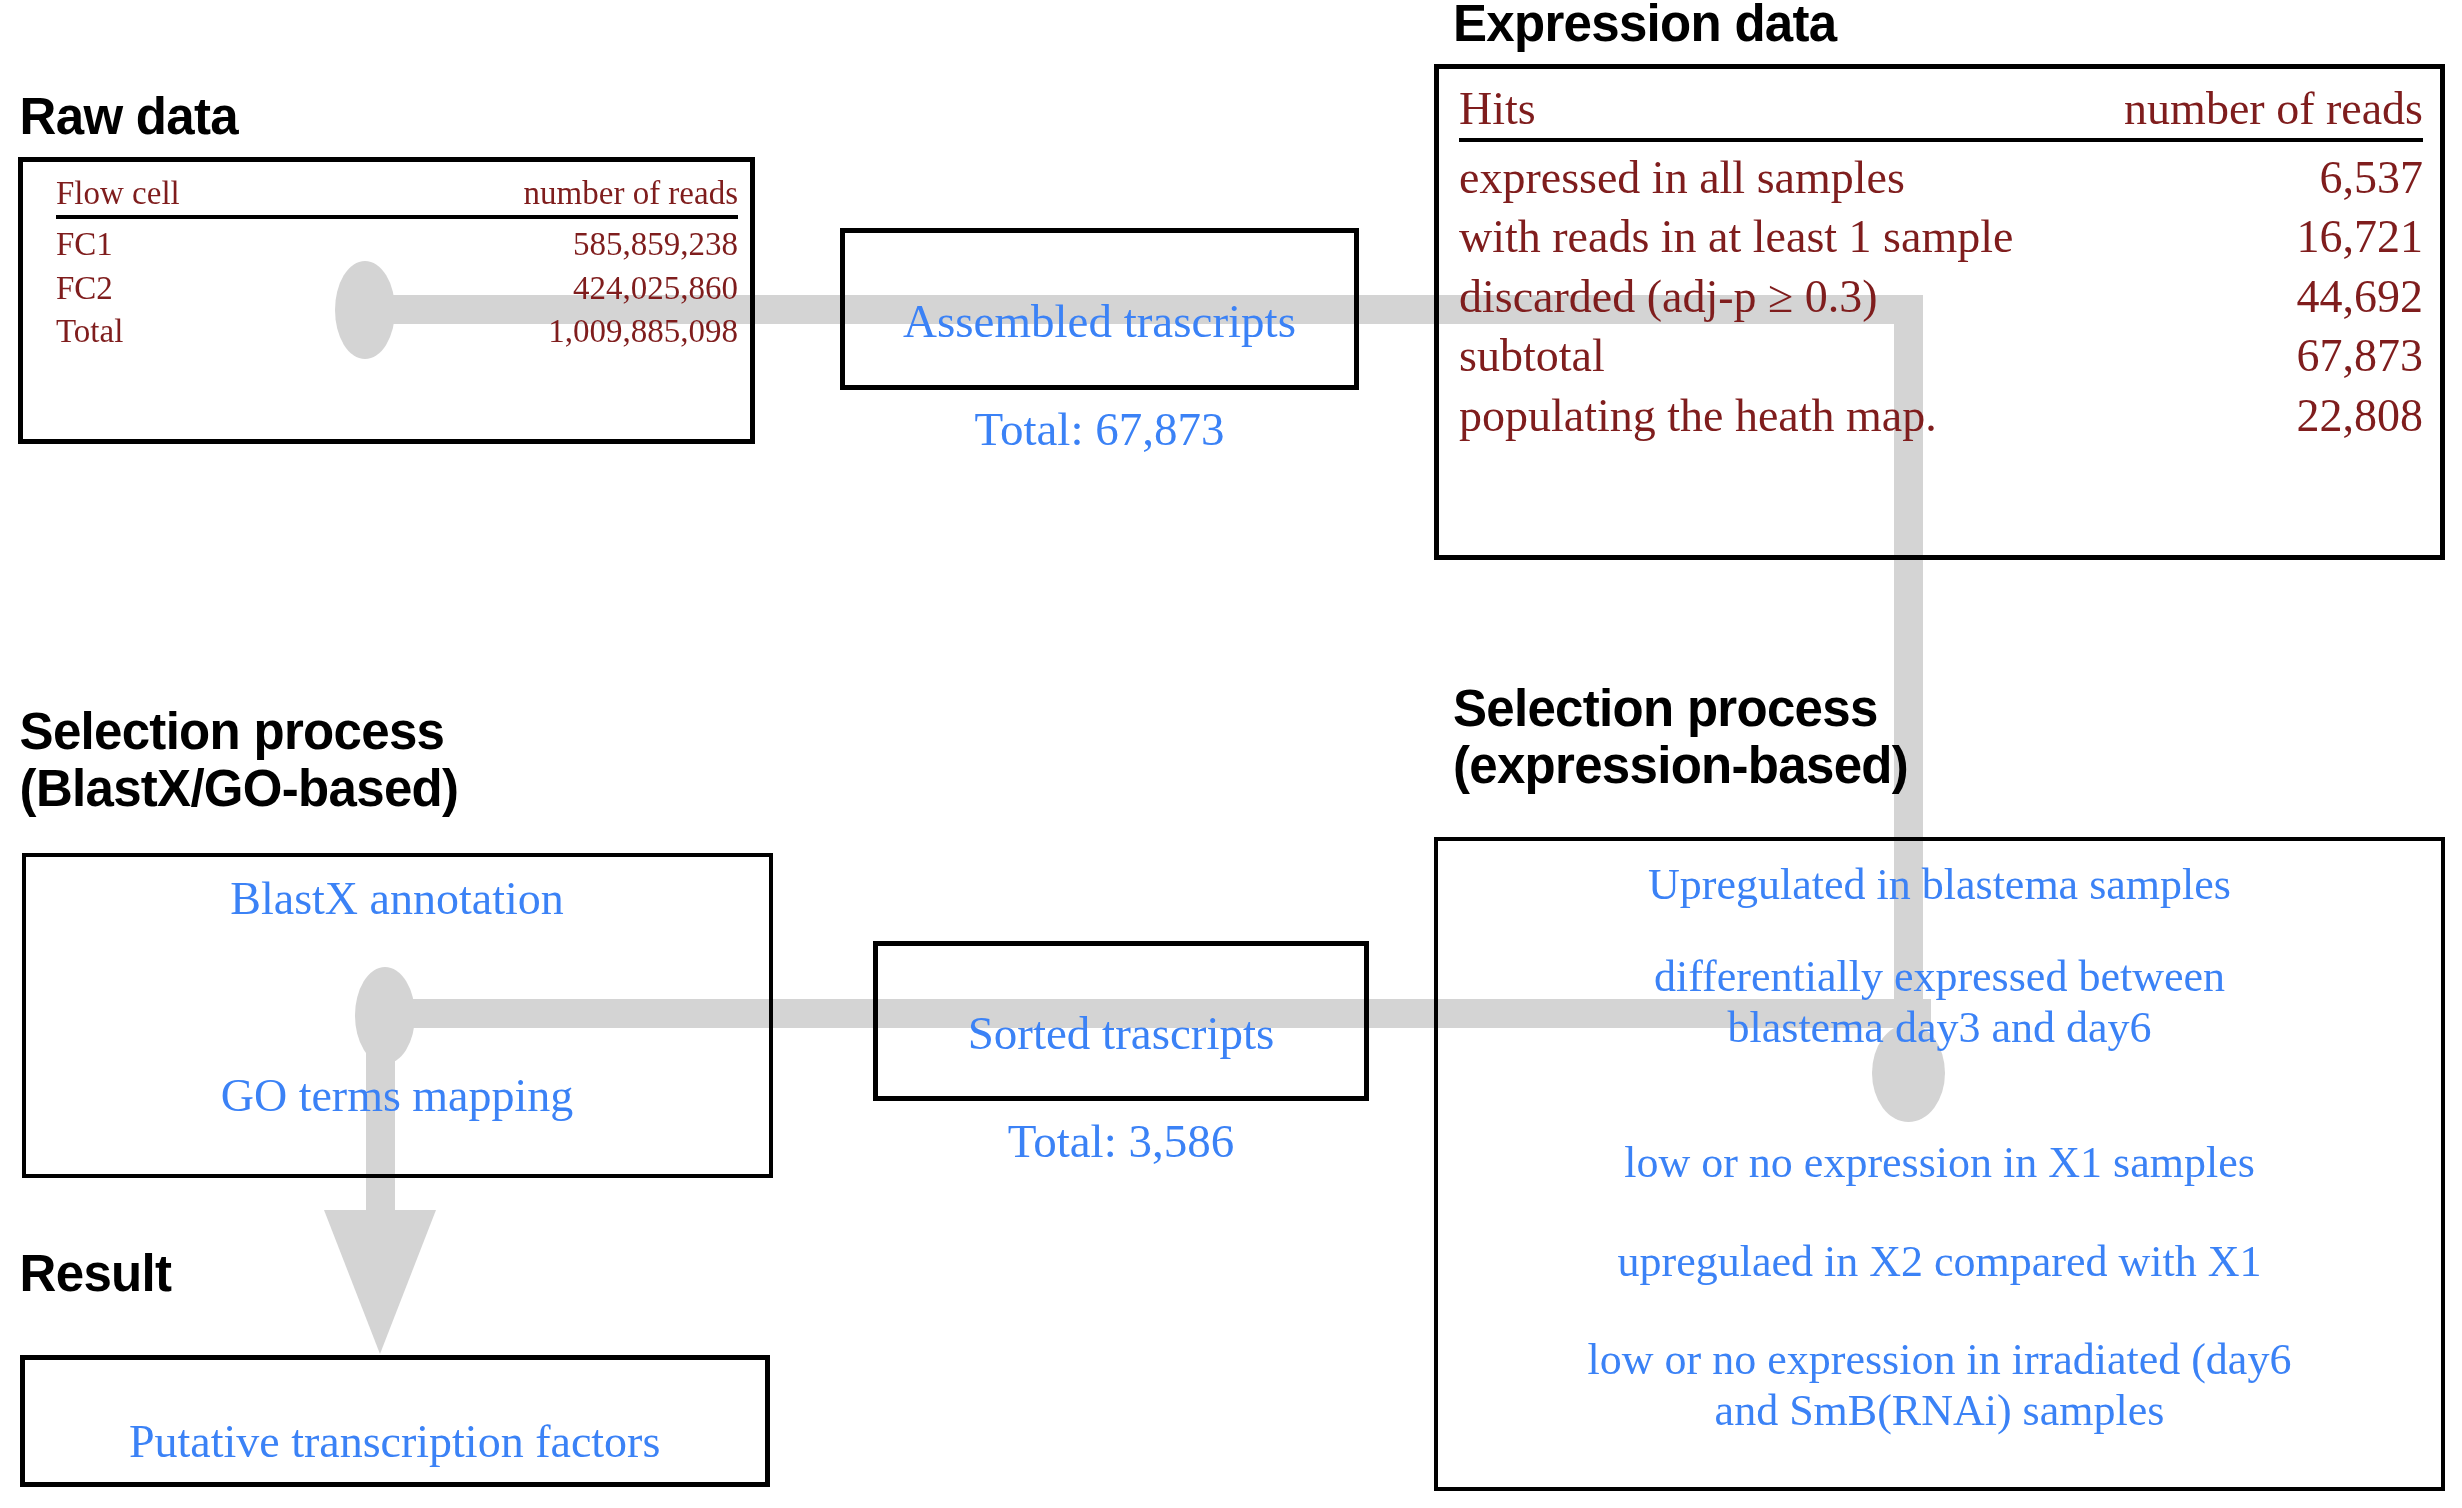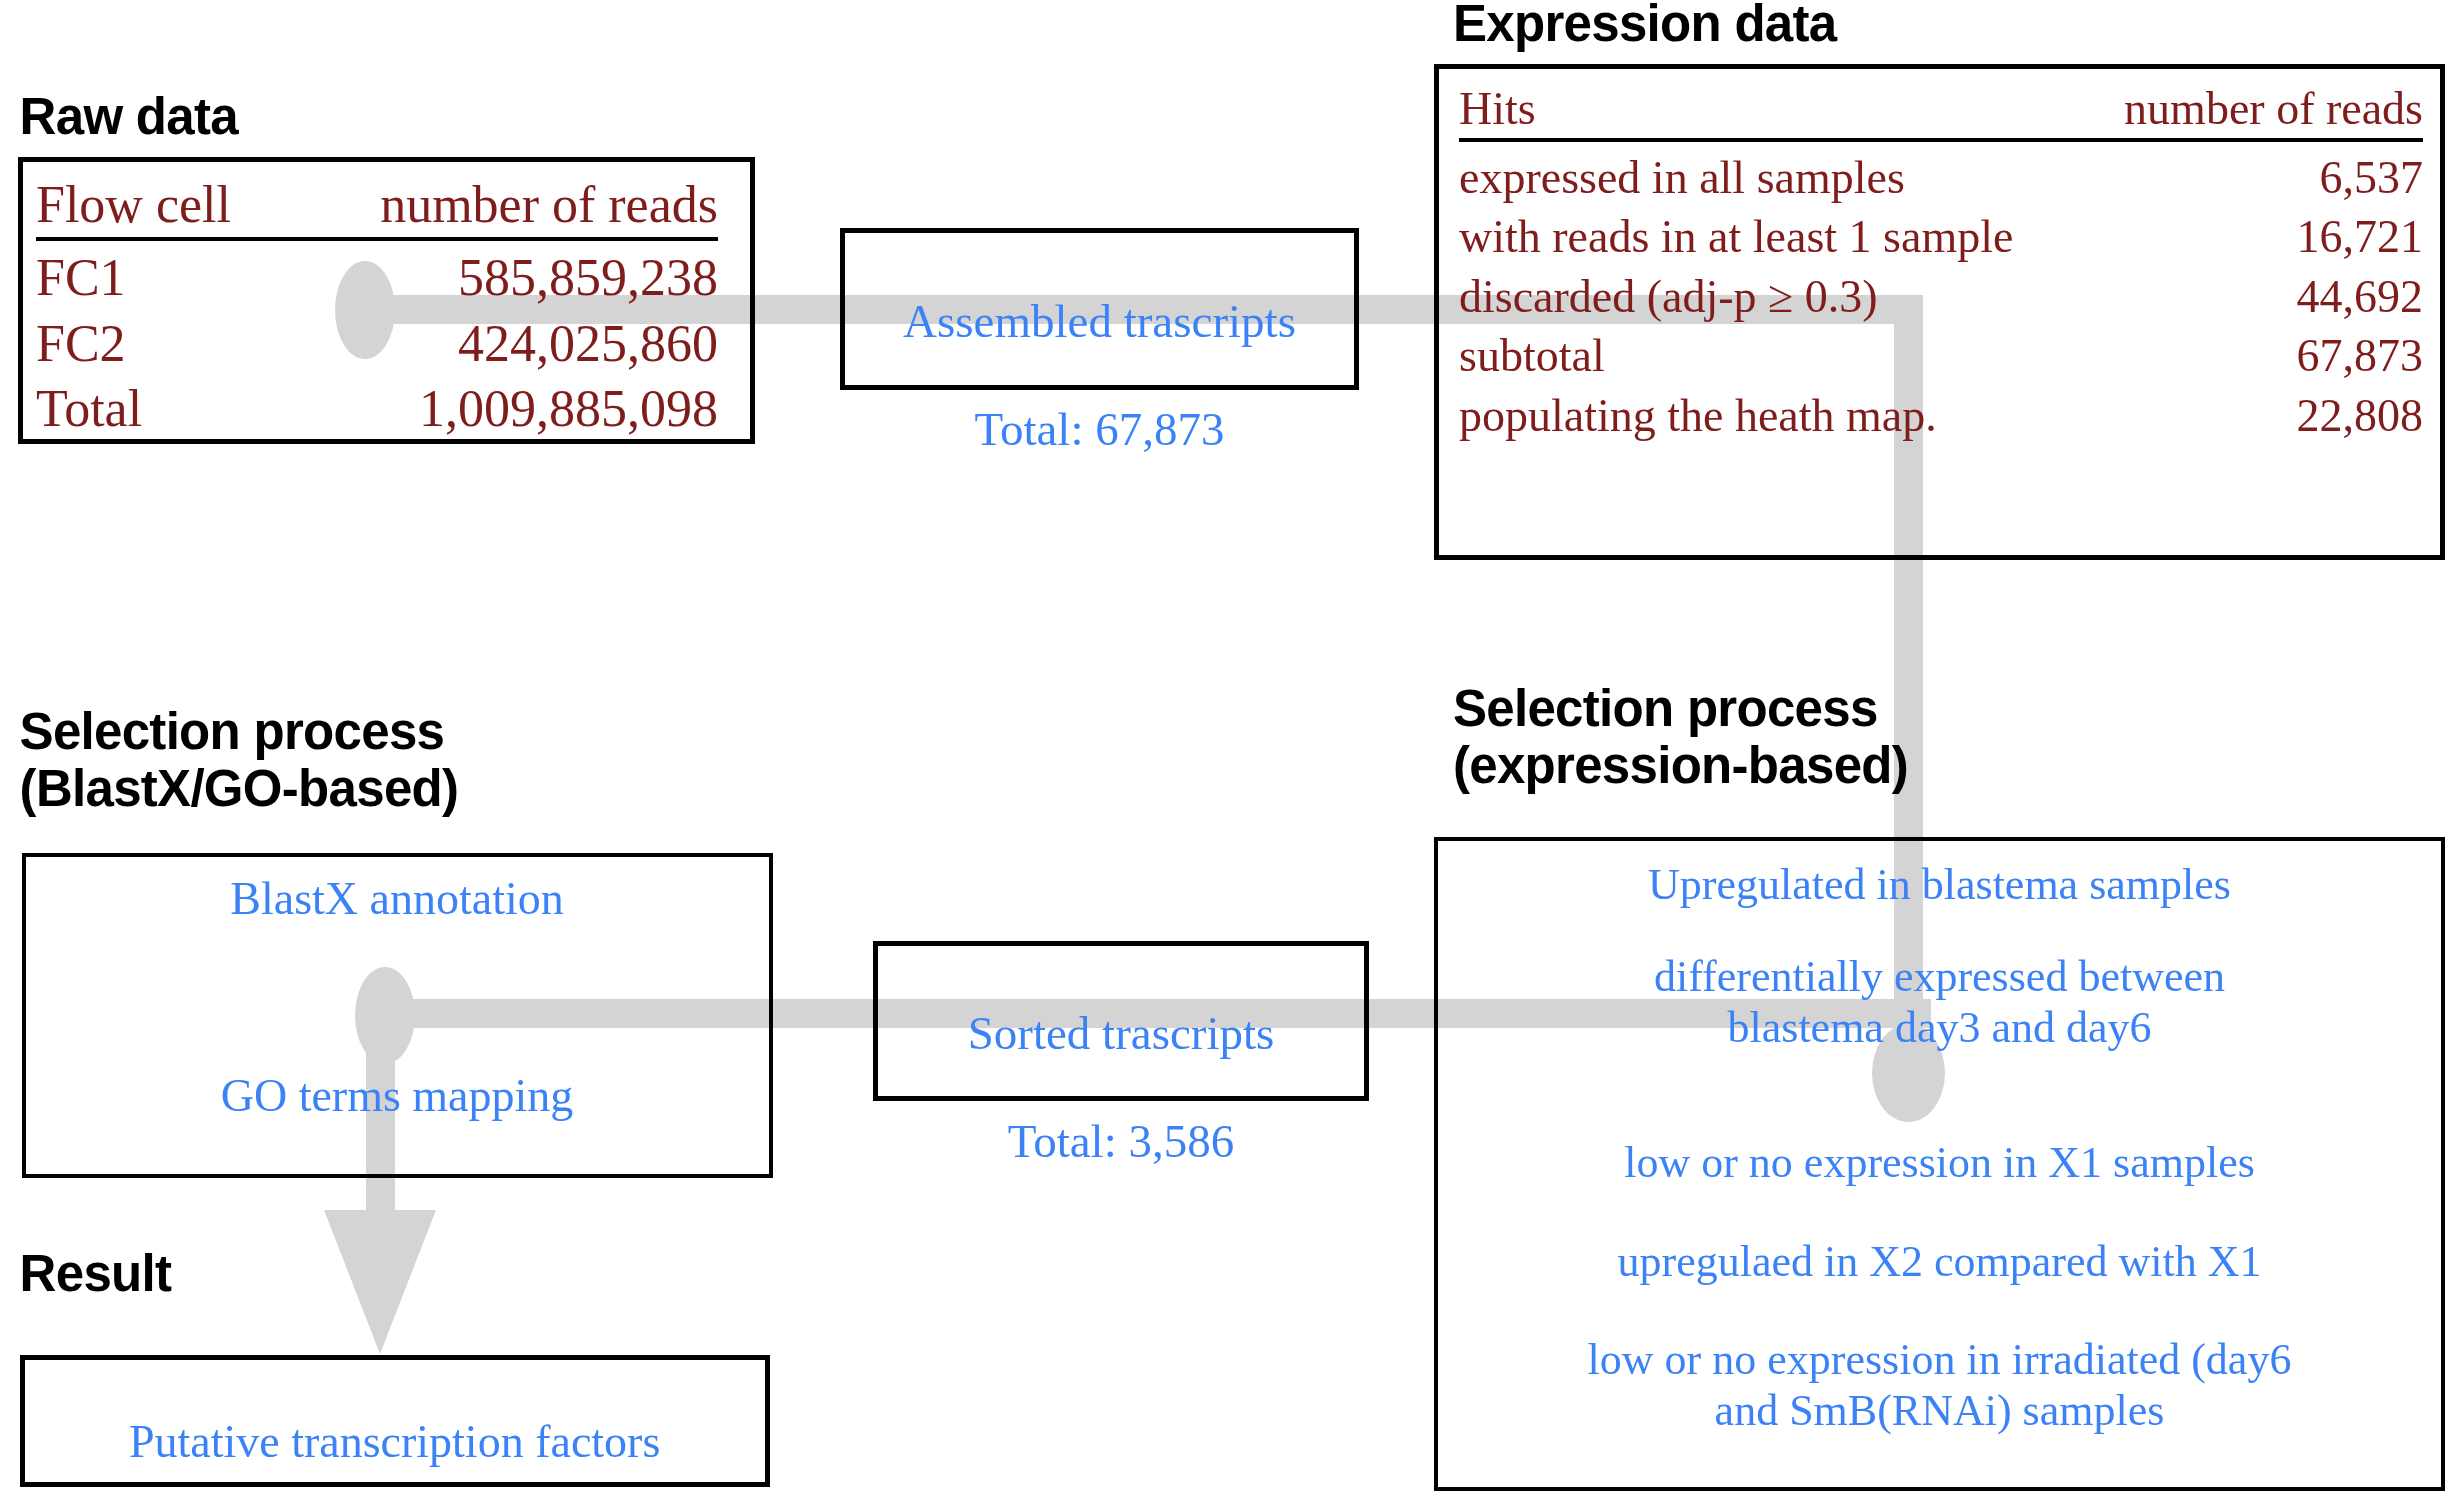--- a/index.html
+++ b/index.html
@@ -85,21 +85,21 @@
   <div class="blob abs" style="left:355px;top:967px;width:60px;height:97px;"></div>
   <div class="conn abs" style="left:385px;top:999px;width:1546px;height:29px;"></div>
 
   <div class="conn abs" style="left:366px;top:1018px;width:29px;height:196px;"></div>
   <div class="arrowhead abs" style="left:324px;top:1210px;"></div>
 
   <div class="heading abs" style="left:19.6px;top:88px;font-size:51px;text-align:right;">Raw data</div>
 
   <div class="box abs" style="left:17.6px;top:157px;width:737px;height:287px;"></div>
 
-  <table class="tbl" style="left:36px;top:175px;width:682px;font-size:52px;">
+  <table class="tbl" style="left:56px;top:175px;width:682px;font-size:33px;">
     <tbody>
         <tr class="hdr">
       <td class="lbl">Flow cell</td>
       <td class="num">number of reads</td>
     </tr>
     <tr>
       <td class="lbl" style="padding-top:7.8px;">FC1</td>
       <td class="num" style="padding-top:7.8px;">585,859,238</td>
     </tr>
     <tr>

